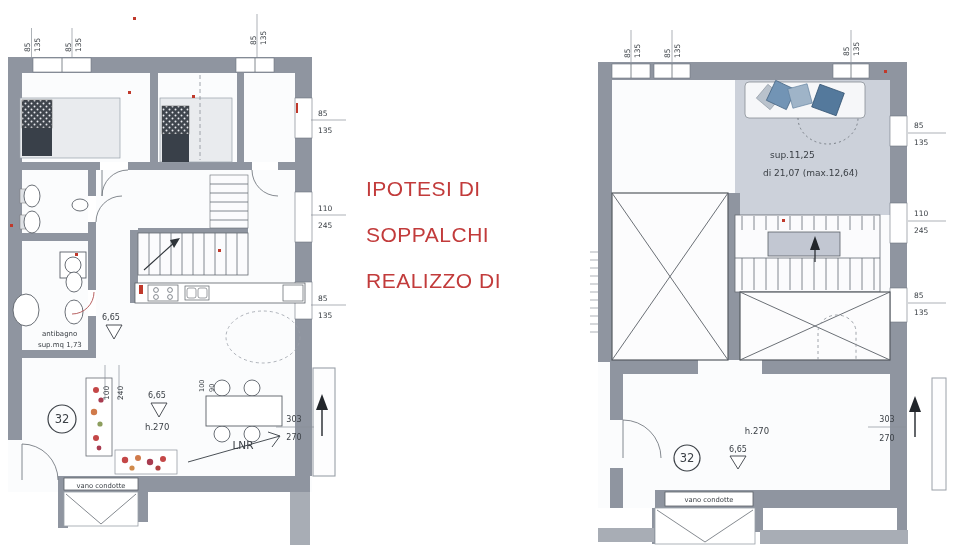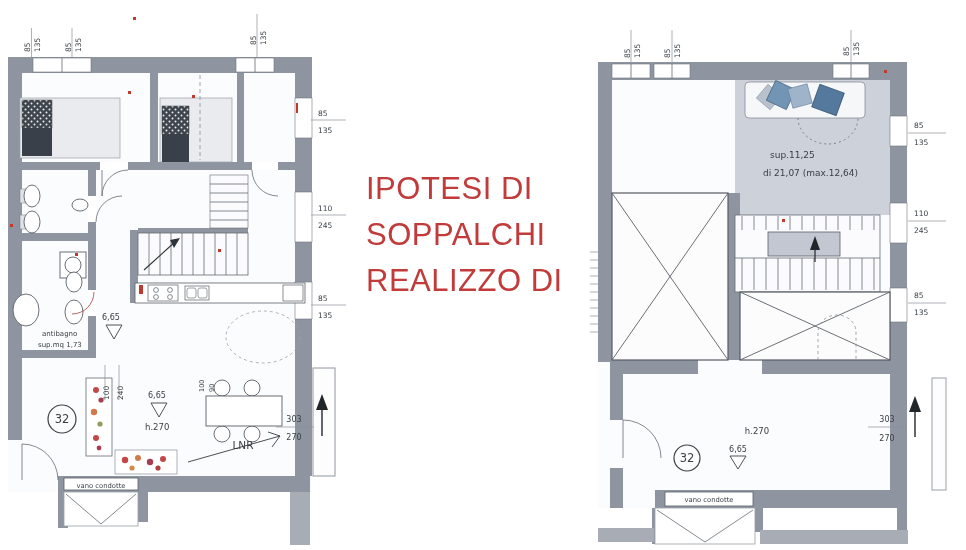--- a/index.html
+++ b/index.html
@@ -21,21 +21,21 @@
   .floor{fill:#fbfcfd;}
   .win{fill:#ffffff;stroke:#6f7680;stroke-width:.6;}
   .gap{fill:#ffffff;}
   .ln{stroke:#5a6066;fill:none;stroke-width:.9;}
   .ln2{stroke:#666c73;fill:none;stroke-width:.8;}
   .thinln{stroke:#8a9098;stroke-width:.7;fill:none;}
   .fix{fill:#ffffff;stroke:#5a6068;stroke-width:.9;}
   .tri{fill:#ffffff;stroke:#3b4046;stroke-width:.9;}
   .red{fill:#c0392b;}
   .annotation{position:absolute;left:366px;top:166px;color:#c23b3b;
-    font-family:"Liberation Sans",sans-serif;font-size:31px;line-height:46px;
+    font-family:"Liberation Sans",sans-serif;font-size:21px;line-height:46px;
     font-weight:500;letter-spacing:.5px;}
 </style>
 </head>
 <body>
 
 <div class="canvas">
 
 <svg style="left:5px;top:3px;" width="350" height="547" viewBox="5 3 350 547">
   <defs>
     <pattern id="pillowDots" width="6" height="6" patternUnits="userSpaceOnUse">

